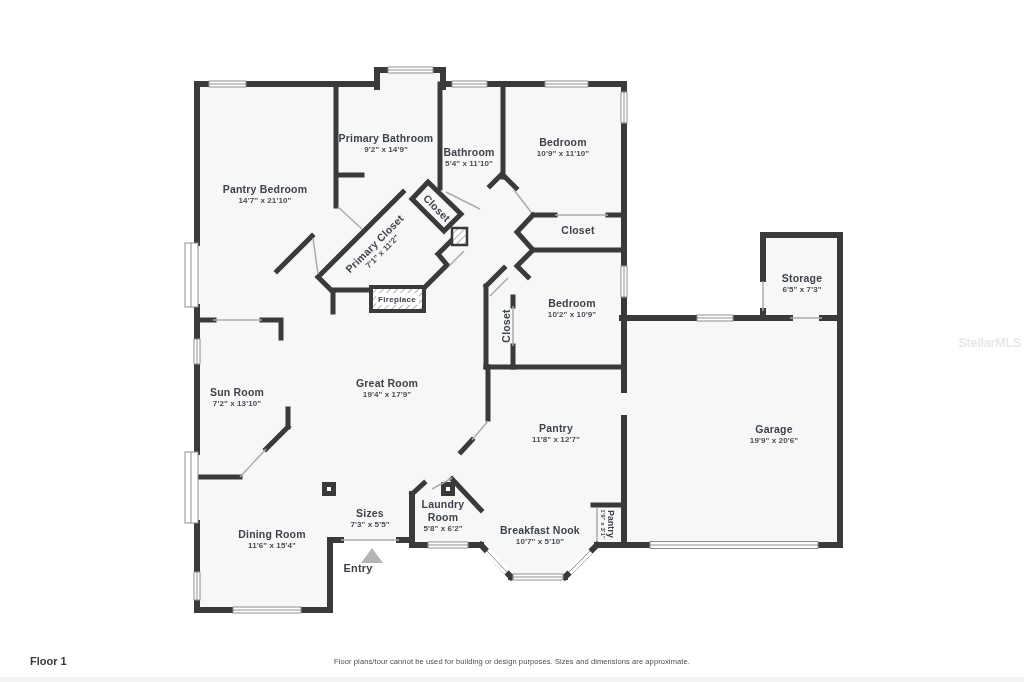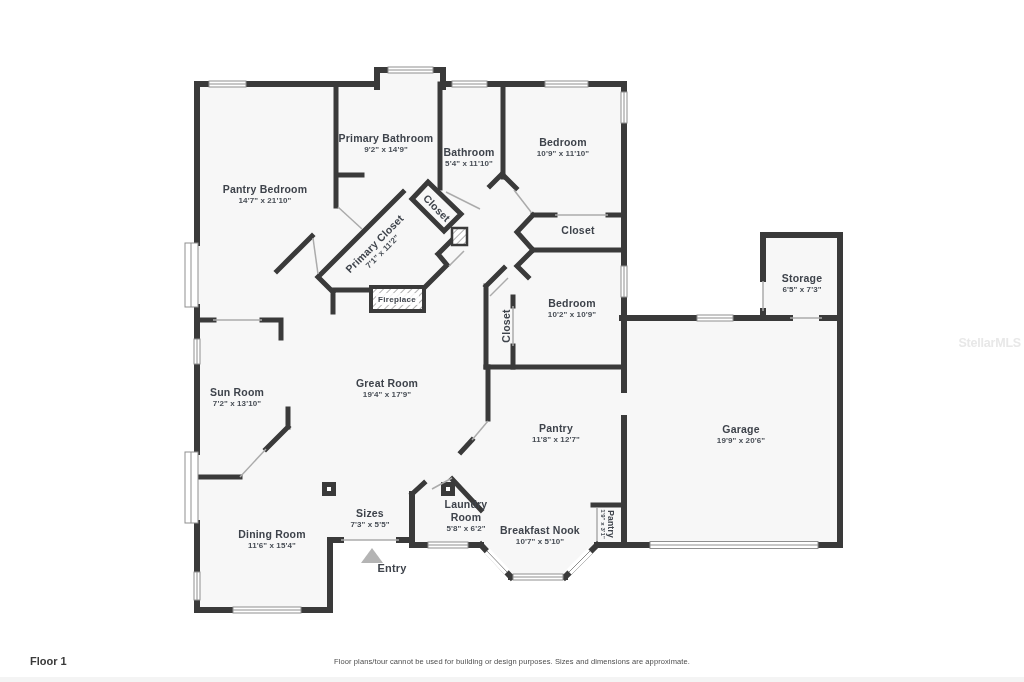--- a/index.html
+++ b/index.html
@@ -252,45 +252,45 @@
   <div class="rd">7'2" x 13'10"</div>
 </div>
 <div class="lbl" style="left:387px;top:388px">
   <div class="rn">Great Room</div>
   <div class="rd">19'4" x 17'9"</div>
 </div>
 <div class="lbl" style="left:556px;top:433px">
   <div class="rn">Pantry</div>
   <div class="rd">11'8" x 12'7"</div>
 </div>
-<div class="lbl" style="left:741px;top:434px">
+<div class="lbl" style="left:774px;top:434px">
   <div class="rn">Garage</div>
   <div class="rd">19'9" x 20'6"</div>
 </div>
 <div class="lbl" style="left:272px;top:539px">
   <div class="rn">Dining Room</div>
   <div class="rd">11'6" x 15'4"</div>
 </div>
 <div class="lbl" style="left:370px;top:518px">
   <div class="rn">Sizes</div>
   <div class="rd">7'3" x 5'5"</div>
 </div>
-<div class="lbl laundry" style="left:466px;top:516px">
+<div class="lbl laundry" style="left:443px;top:516px">
   <div class="rn">Laundry Room</div>
   <div class="rd">5'8" x 6'2"</div>
 </div>
 <div class="lbl" style="left:540px;top:535px">
   <div class="rn">Breakfast Nook</div>
   <div class="rd">10'7" x 5'10"</div>
 </div>
 <div class="lbl rot90 tiny" style="left:608px;top:524px">
   <div class="rn">Pantry</div>
   <div class="rd">1'9" x 3'1"</div>
 </div>
-<div class="lbl entry-lbl" style="left:392px;top:568px">
+<div class="lbl entry-lbl" style="left:358px;top:568px">
   <div class="rn">Entry</div>
 </div>
 
 <div class="floor-label">Floor 1</div>
 <div class="disclaimer">Floor plans/tour cannot be used for building or design purposes. Sizes and dimensions are approximate.</div>
 <div class="watermark">StellarMLS</div>
 <div class="bottom-band"></div>
 
 </div>
 

